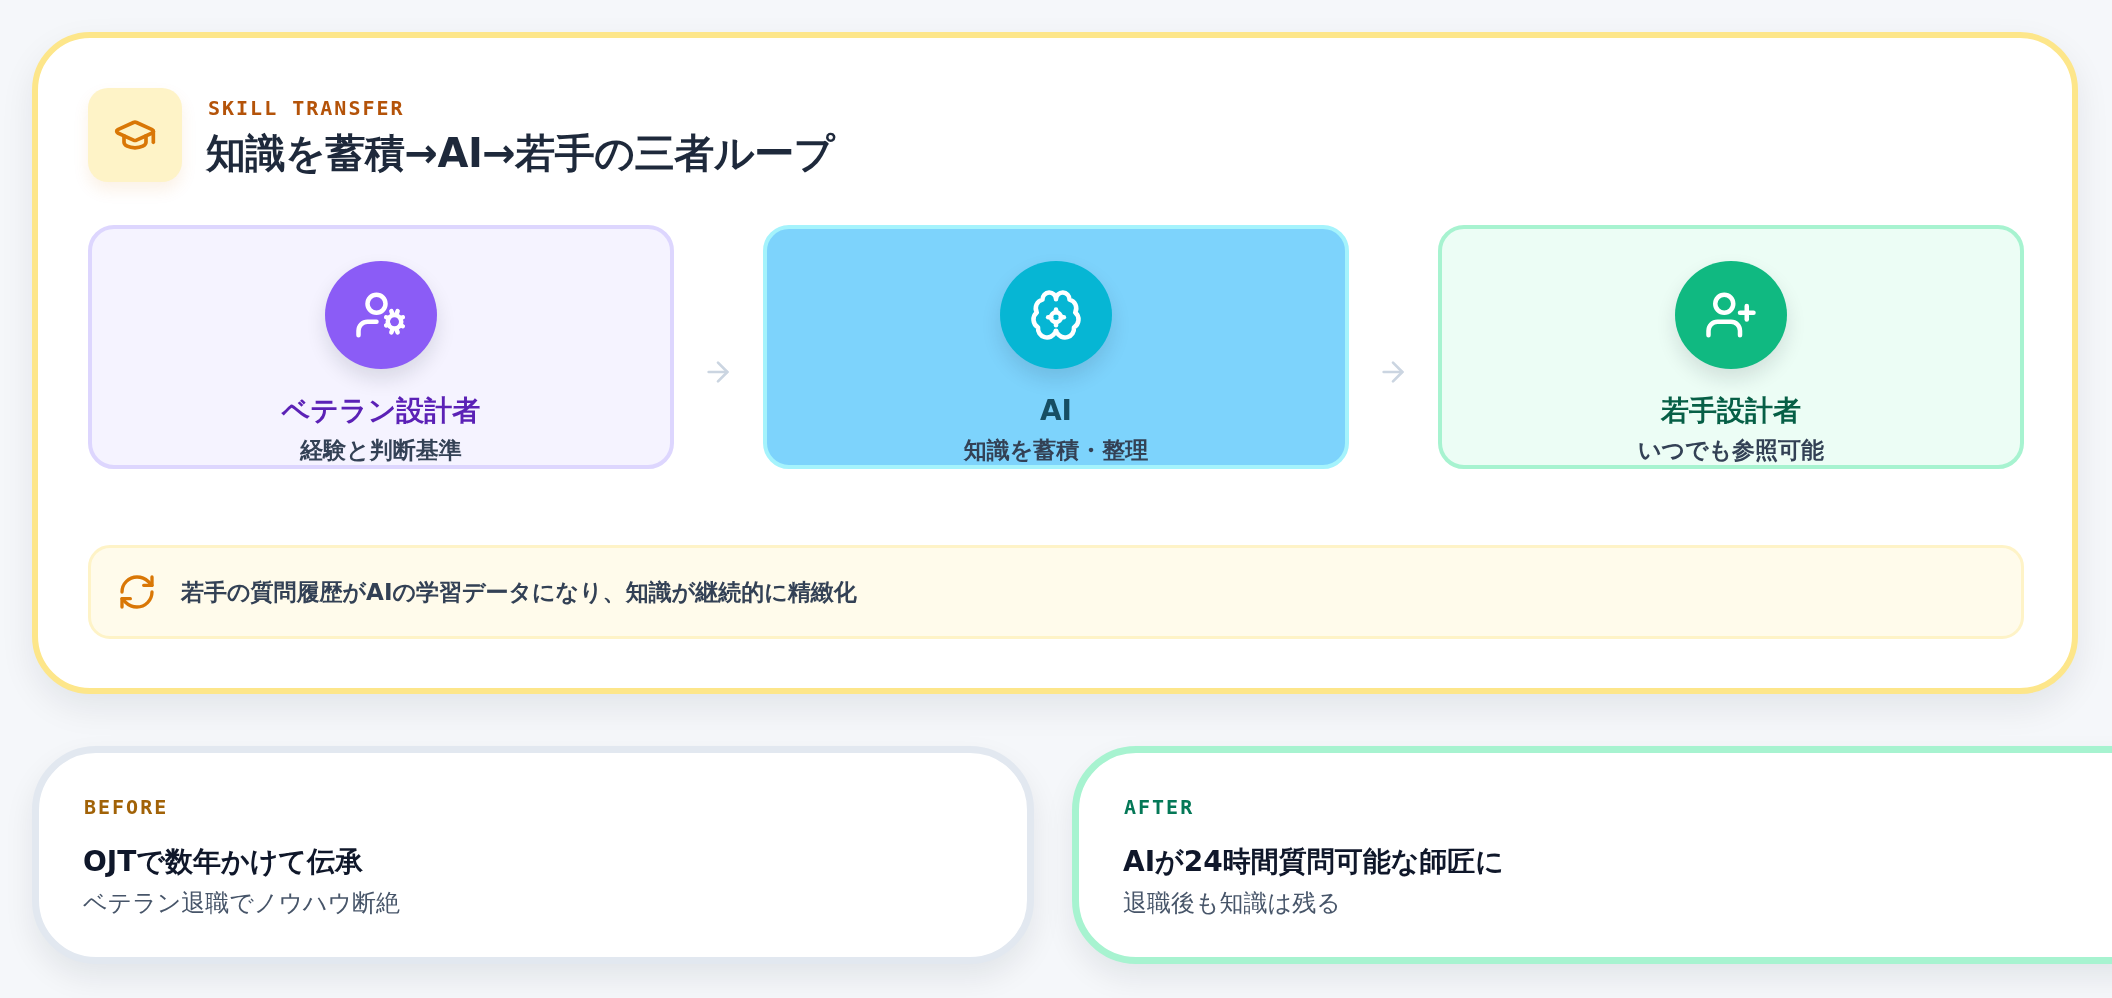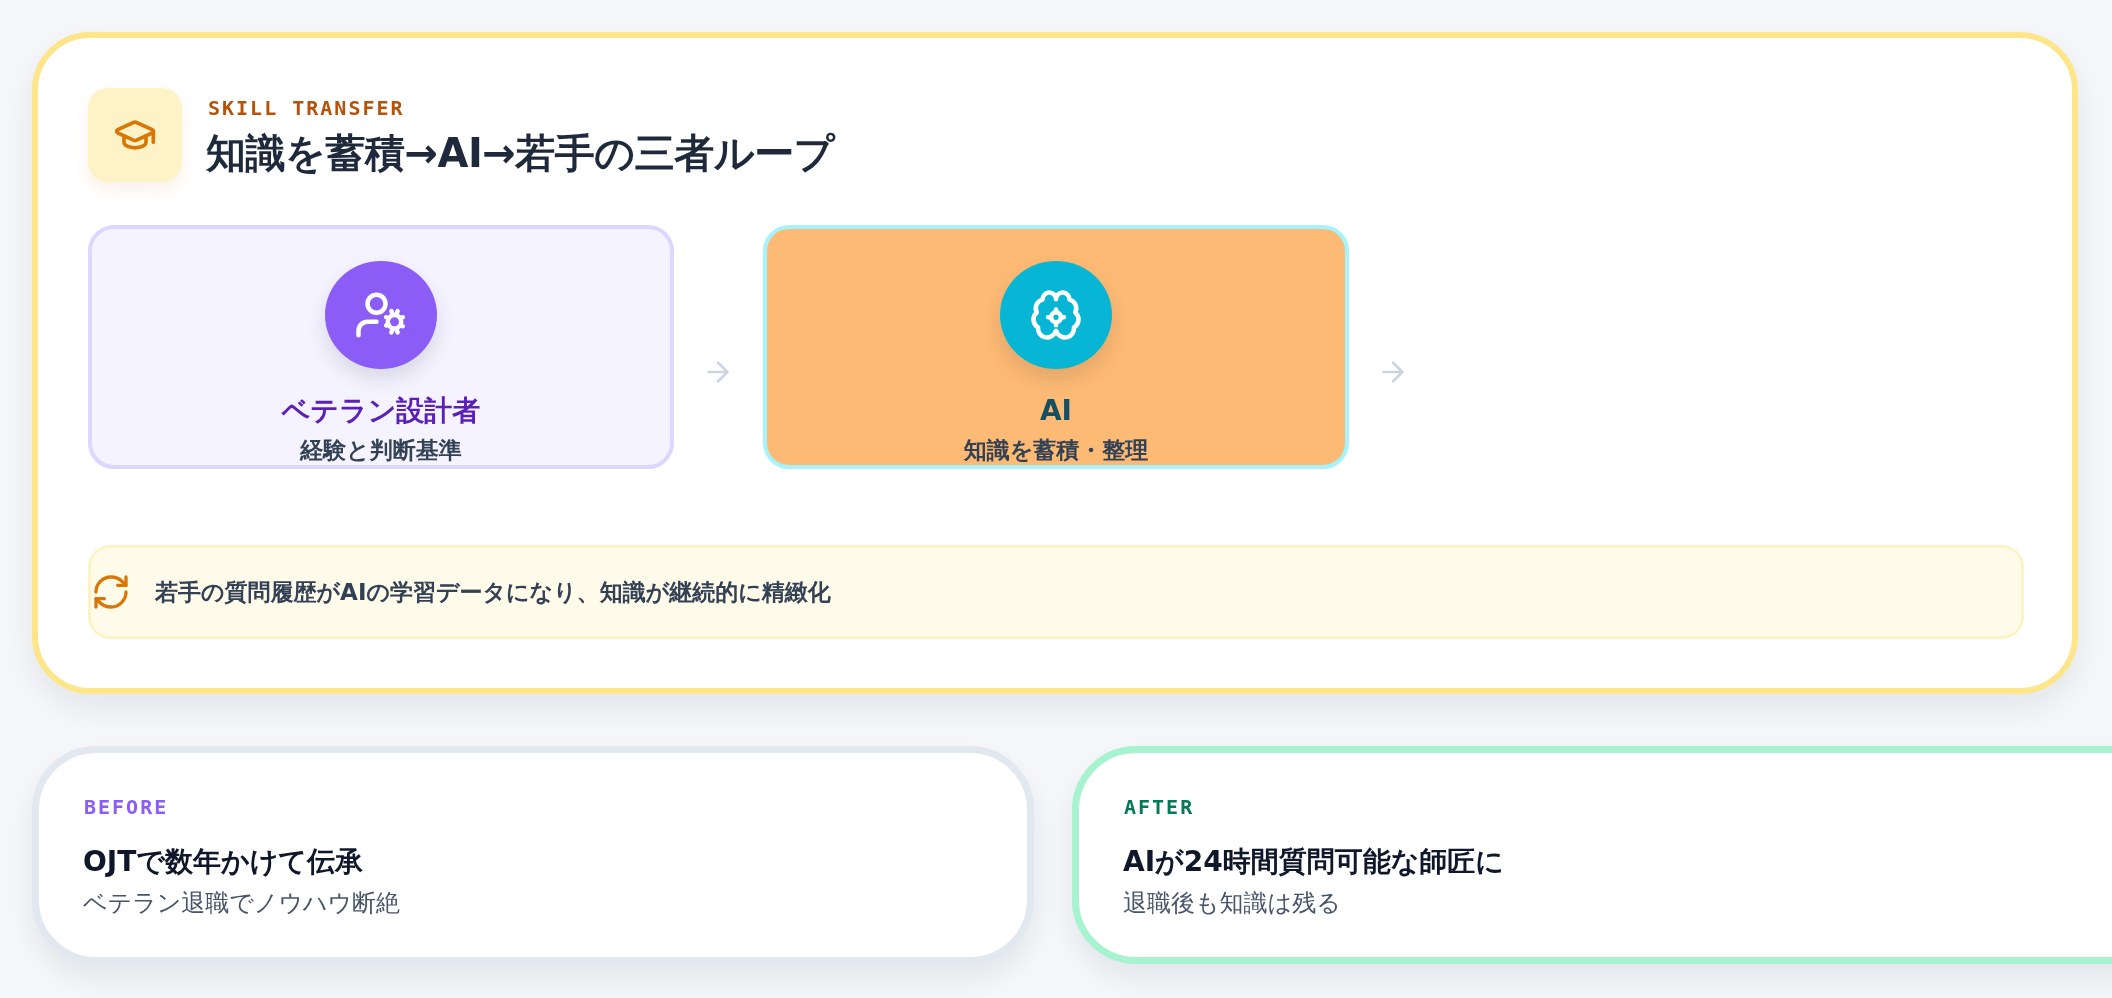--- a/index.html
+++ b/index.html
@@ -48,21 +48,21 @@
     }
     .role-card {
       position: absolute;
       top: 187px;
       width: 586px; height: 244px;
       border-radius: 26px;
       border: 4px solid;
       display: flex; flex-direction: column; align-items: center;
     }
     .role-card.veteran { left: 50px; background: #f5f3ff; border-color: #ddd6fe; }
-    .role-card.ai { left: 725px; background: #fdba74; border-color: #a5f3fc; }
+    .role-card.ai { left: 725px; background: #7dd3fc; border-color: #a5f3fc; }
     .role-card.junior { left: 1400px; background: #ecfdf5; border-color: #a7f3d0; }
 
     .role-circle {
       margin-top: 32px;
       width: 112px; height: 112px;
       border-radius: 50%;
       display: flex; align-items: center; justify-content: center;
       box-shadow: 0 10px 20px rgba(15, 23, 42, 0.12);
     }
     .veteran .role-circle { background: #8b5cf6; }
@@ -96,20 +96,21 @@
     .flow-arrow.a2 { left: 1335px; }
 
     .loop-bar {
       position: absolute;
       left: 50px; top: 507px;
       width: 1936px; height: 94px;
       background: #fffbeb;
       border: 3px solid #fef3c7;
       border-radius: 22px;
       display: flex; align-items: center;
+      padding-left: 26px;
     }
     .loop-text {
       margin-left: 24px;
       font-size: 23px;
       font-weight: bold;
       color: #334155;
     }
 
     .compare-card {
       position: absolute;
@@ -125,21 +126,21 @@
     .compare-card.after { left: 1072px; width: 1110px; border-color: #a7f3d0; }
 
     .compare-label {
       position: absolute;
       left: 45px; top: 42px;
       font-family: "DejaVu Sans Mono", "Liberation Mono", monospace;
       font-weight: bold;
       font-size: 20px;
       letter-spacing: 2px;
     }
-    .before .compare-label { color: #8b5cf6; }
+    .before .compare-label { color: #a16207; }
     .after .compare-label { color: #047857; }
 
     .compare-head {
       position: absolute;
       left: 44px; top: 90px;
       font-size: 28px;
       font-weight: bold;
       color: #0f172a;
       white-space: nowrap;
     }
@@ -210,20 +211,32 @@
     <div class="role-desc">知識を蓄積・整理</div>
   </div>
 
   <div class="flow-arrow a2">
     <svg width="32" height="32" viewBox="0 0 24 24" fill="none" stroke="#cbd5e1" stroke-width="2" stroke-linecap="round" stroke-linejoin="round">
       <path d="M5 12h14"></path>
         <path d="m12 5 7 7-7 7"></path>
     </svg>
   </div>
 
+  <div class="role-card junior">
+    <div class="role-circle">
+      <svg width="54" height="54" viewBox="0 0 24 24" fill="none" stroke="#ffffff" stroke-width="2" stroke-linecap="round" stroke-linejoin="round">
+        <path d="M16 21v-2a4 4 0 0 0-4-4H6a4 4 0 0 0-4 4v2"></path>
+        <circle cx="9" cy="7" r="4"></circle>
+        <line x1="19" y1="8" x2="19" y2="14"></line>
+        <line x1="22" y1="11" x2="16" y2="11"></line>
+      </svg>
+    </div>
+    <div class="role-name">若手設計者</div>
+    <div class="role-desc">いつでも参照可能</div>
+  </div>
 
   <div class="loop-bar">
     <svg width="40" height="40" viewBox="0 0 24 24" fill="none" stroke="#d97706" stroke-width="2" stroke-linecap="round" stroke-linejoin="round">
       <path d="M3 12a9 9 0 0 1 9-9 9.75 9.75 0 0 1 6.74 2.74L21 8"></path>
       <path d="M21 3v5h-5"></path>
       <path d="M21 12a9 9 0 0 1-9 9 9.75 9.75 0 0 1-6.74-2.74L3 16"></path>
       <path d="M8 16H3v5"></path>
     </svg>
     <span class="loop-text">若手の質問履歴がAIの学習データになり、知識が継続的に精緻化</span>
   </div>

